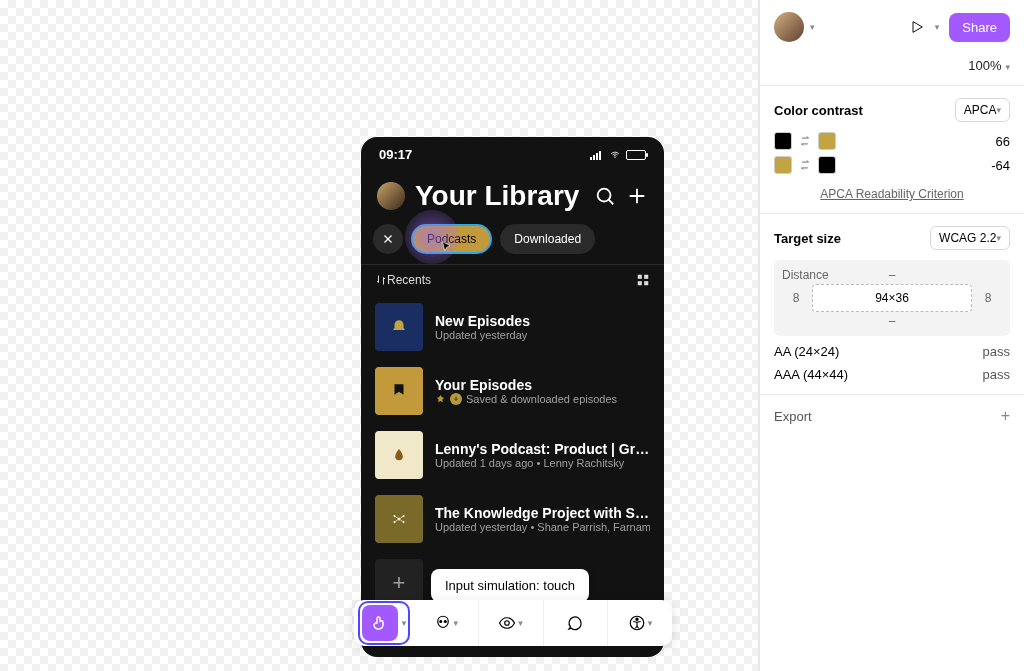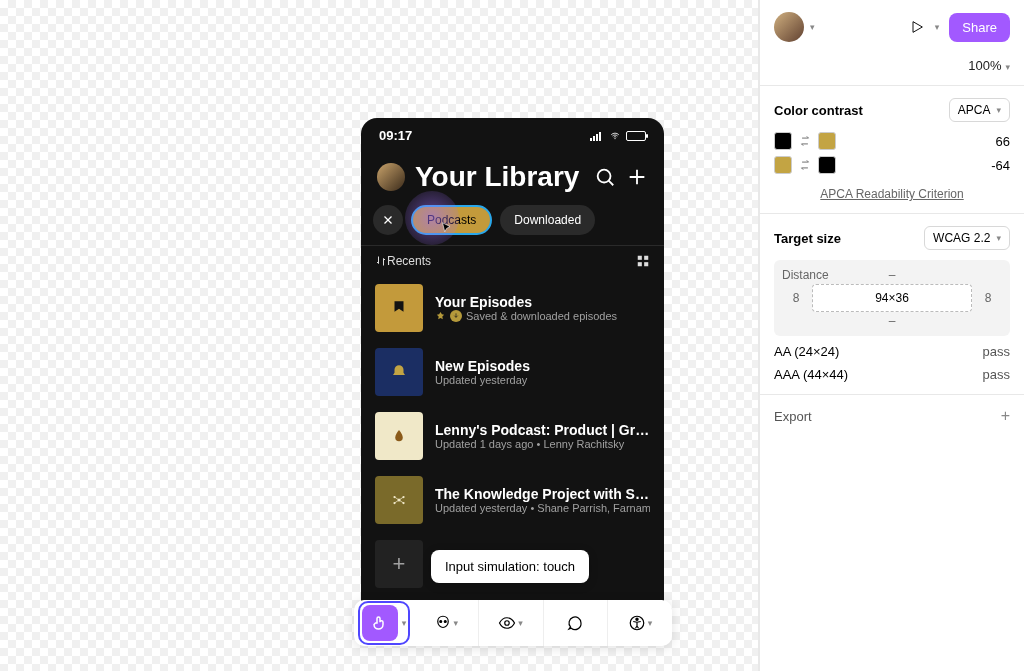--- a/index.html
+++ b/index.html
@@ -16,21 +16,21 @@
       linear-gradient(45deg,transparent 75%,#f0f0f0 75%),
       linear-gradient(-45deg,transparent 75%,#f0f0f0 75%);
     background-size: 16px 16px;
     background-position: 0 0, 0 8px, 8px -8px, -8px 0;
     border-right: 1px solid #e8e8e8;
   }
 
   
   .phone {
     position: absolute;
-    left: 361px; top: 118px;
+    left: 361px; top: 137px;
     width: 303px; height: 520px;
     background: #121212;
     border-radius: 16px;
     overflow: hidden;
     color: #fff;
   }
   .statusbar { display:flex; justify-content:space-between; align-items:center; padding: 10px 18px 4px; font-size: 13px; font-weight:600;}
   .status-icons { display:flex; gap:4px; align-items:center; }
   .sig { width:14px; height:10px; display:flex; align-items:flex-end; gap:1px;}
   .sig span{background:#fff;width:2px;}
@@ -109,21 +109,21 @@
   .panel-top .right{display:flex;align-items:center;gap:10px;}
   .panel-av{width:30px;height:30px;border-radius:50%;background:linear-gradient(135deg,#d0b080,#604030);}
   .share-btn{background:#a259ff;color:#fff;border:none;border-radius:8px;padding:7px 13px;font-size:13px;font-weight:500;}
   .play-btn{width:16px;height:16px;stroke:#000;stroke-width:1.4;fill:none;}
   .zoomrow{padding:4px 14px 12px;text-align:right;color:#222;font-size:13px;}
   .zoomrow .caret{margin-left:4px;}
 
   .sec{border-top:1px solid #e8e8e8;padding:12px 14px;}
   .sec-head{display:flex;justify-content:space-between;align-items:center;margin-bottom:10px;}
   .sec-title{font-weight:700;}
-  .dd{border:1px solid #d8d8d8;border-radius:6px;padding:4px 8px;font-size:12px;display:flex;align-items:center;gap:6px;}
+  .dd{border:1px solid #d8d8d8;border-radius:6px;padding:4px 8px;font-size:12px;display:flex;align-items:center;}
 
   .swrow{display:flex;align-items:center;justify-content:space-between;margin:6px 0;}
   .swatches{display:flex;align-items:center;gap:6px;}
   .sw{width:18px;height:18px;border-radius:3px;border:1px solid #ccc;}
   .sw-black{background:#000;}
   .sw-gold{background:#c3a443;}
   .swap-ic{width:14px;height:14px;stroke:#666;stroke-width:1.6;fill:none;}
   .val-num{color:#000;font-size:13px;}
 
   .apca-link{text-align:center;padding-top:6px;}
@@ -211,20 +211,32 @@
       <svg class="grid-icon" viewBox="0 0 24 24">
           <rect x="3" y="3" width="7" height="7"></rect>
           <rect x="14" y="3" width="7" height="7"></rect>
           <rect x="3" y="14" width="7" height="7"></rect>
           <rect x="14" y="14" width="7" height="7"></rect>
         </svg>
     </div>
 
     <div class="list">
       <div class="row">
+        <div class="art art-navy">
+          <svg viewBox="0 0 24 24" fill="#c3a443">
+              <path d="M12 3a6 6 0 016 6v4l2 3H4l2-3V9a6 6 0 016-6z"></path>
+            </svg>
+        </div>
+        <div class="row-text">
+          <div class="row-title">New Episodes</div>
+          <div class="row-sub">Updated yesterday</div>
+        </div>
+      </div>
+
+      <div class="row">
         <div class="art art-yellow">
           <svg viewBox="0 0 24 24" fill="#121212">
               <path d="M6 3h12v14l-6-4-6 4z"></path>
             </svg>
         </div>
         <div class="row-text">
           <div class="row-title">Your Episodes</div>
           <div class="row-sub">
             <svg class="pin" viewBox="0 0 24 24">
                 <path d="M12 2l3 5 5 1-4 4 1 6-5-3-5 3 1-6-4-4 5-1z"></path>
@@ -233,32 +245,20 @@
                 <svg viewBox="0 0 24 24">
                   <path d="M12 4v12M7 11l5 5 5-5"></path>
                 </svg>
               </span>
             <span>Saved &amp; downloaded episodes</span>
           </div>
         </div>
       </div>
 
       <div class="row">
-        <div class="art art-navy">
-          <svg viewBox="0 0 24 24" fill="#c3a443">
-              <path d="M12 3a6 6 0 016 6v4l2 3H4l2-3V9a6 6 0 016-6z"></path>
-            </svg>
-        </div>
-        <div class="row-text">
-          <div class="row-title">New Episodes</div>
-          <div class="row-sub">Updated yesterday</div>
-        </div>
-      </div>
-
-      <div class="row">
         <div class="art art-lenny">
           <svg viewBox="0 0 24 24" fill="#8a5a1a">
               <path d="M12 4c-3 4-5 7-5 10a5 5 0 0010 0c0-3-2-6-5-10z"></path>
             </svg>
         </div>
         <div class="row-text">
           <div class="row-title">Lenny's Podcast: Product | Growth | C…</div>
           <div class="row-sub">Updated 1 days ago • Lenny Rachitsky</div>
         </div>
       </div>

